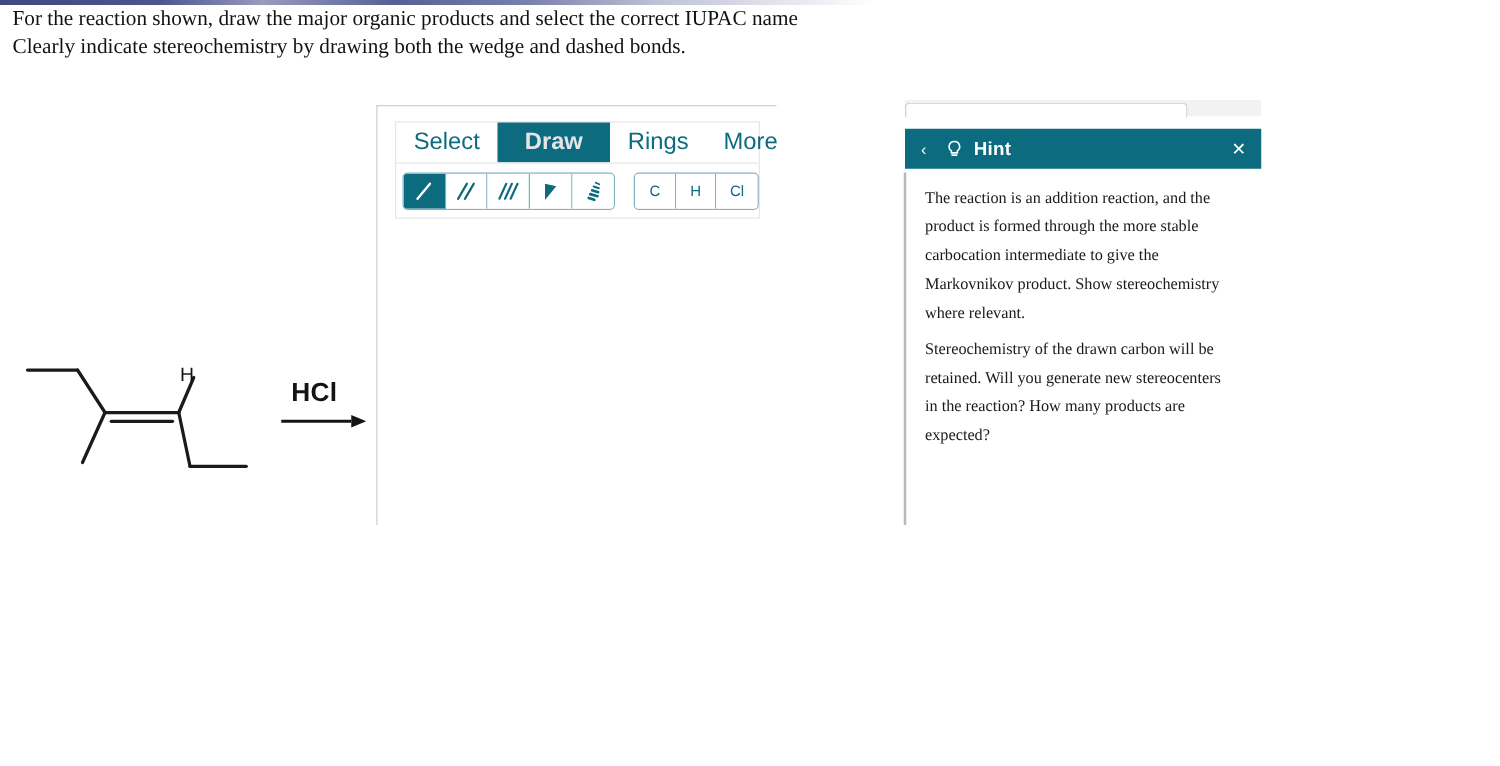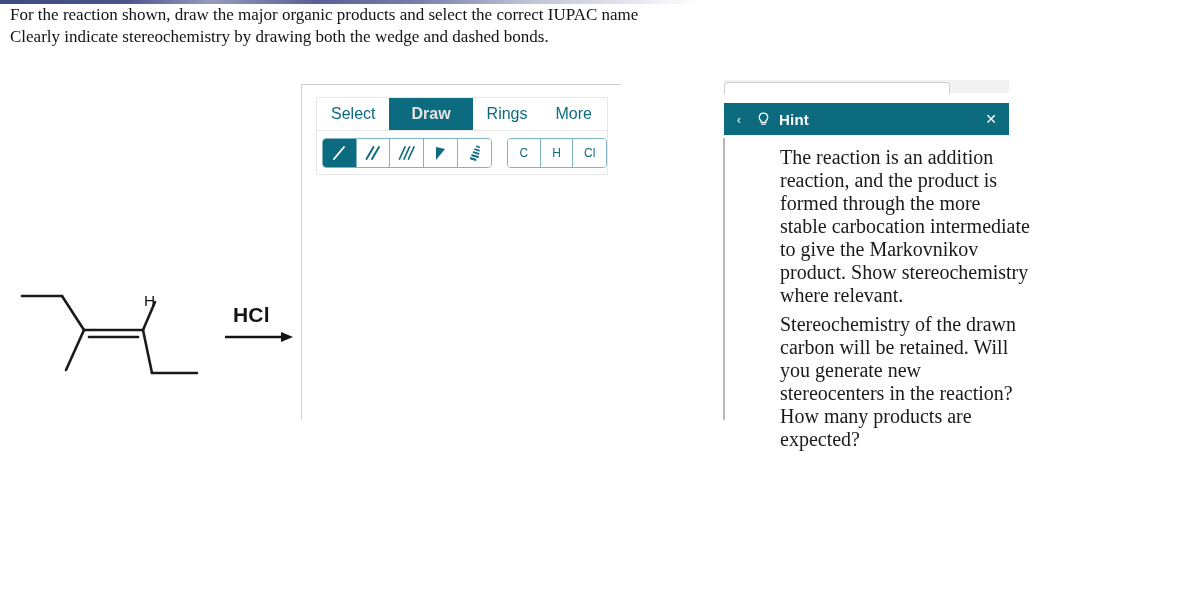--- a/index.html
+++ b/index.html
@@ -85,21 +85,21 @@
     align-items: stretch;
     border: 1px solid #e7e7e7;
     border-bottom: none;
     background: #ffffff;
   }
   .tab {
     display: flex;
     align-items: center;
     justify-content: center;
     font-family: "Liberation Sans", sans-serif;
-    font-size: 16px;
+    font-size: 19px;
     color: #0d6b80;
     padding: 0 14px;
     cursor: pointer;
     user-select: none;
     white-space: nowrap;
   }
   .tab.active {
     background: #0d6b80;
     color: #e5e5e5;
     font-weight: bold;
@@ -218,24 +218,24 @@
   }
   .editor-rule {
     position: absolute;
     left: 301px; top: 84px;
     width: 1px; height: 336px;
     background: #d2d2d2;
   }
 
   .hint-body {
     position: absolute;
-    left: 780px; top: 146px;
+    left: 740px; top: 146px;
     width: 250px;
     font-family: "Liberation Serif", serif;
-    font-size: 20px;
+    font-size: 13px;
     line-height: 23px;
     color: #1a1a1a;
   }
   .hint-body p + p { margin-top: 6px; }
 </style>
 </head>
 <body>
 
 <div id="root">
 

